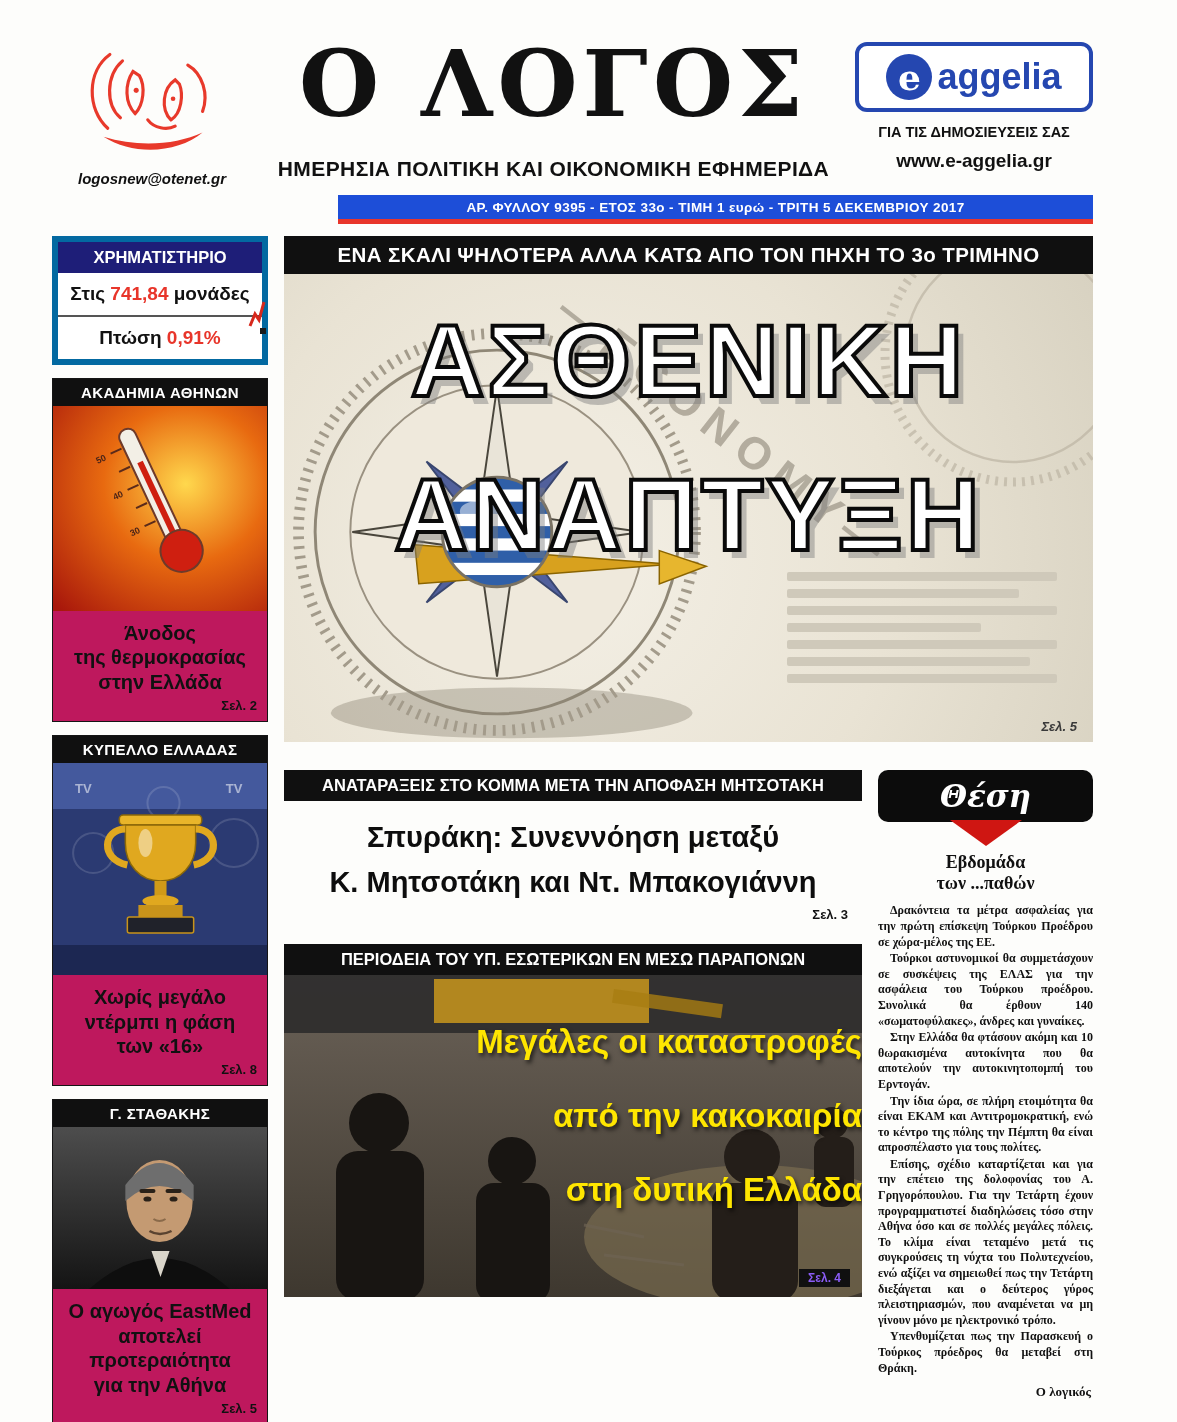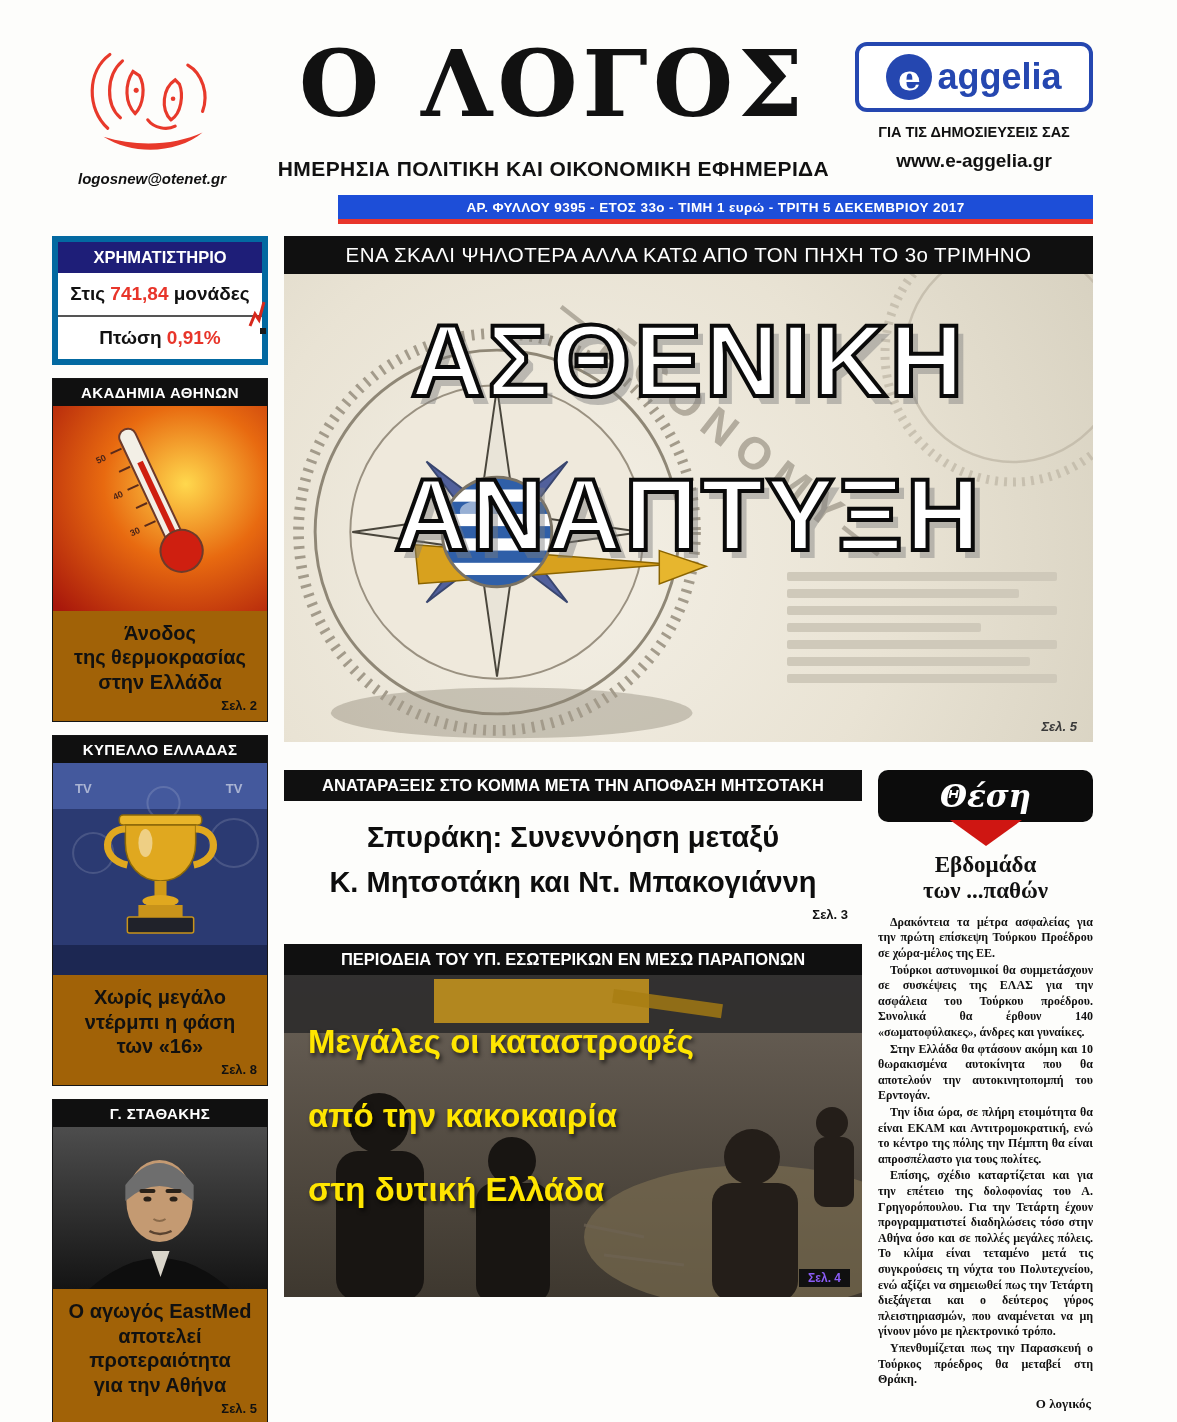--- a/index.html
+++ b/index.html
@@ -30,28 +30,28 @@
   .sidebar{width:216px;flex:0 0 216px;}
   .main-col{flex:1;min-width:0;}
 
   
   .stock-box{border:6px solid #0369a1;position:relative;background:#fff;}
   .stock-header{background:#1e1e78;color:#fff;font-weight:bold;font-size:16.5px;text-align:center;padding:6px 0;}
   .stock-row{text-align:center;font-weight:bold;font-size:19px;padding:10px 6px;}
   .stock-row + .stock-row{border-top:2px solid #555;}
   .red{color:#e8352a;}
   .stock-mini{position:absolute;right:-4px;top:50px;}
-  .side-section{border:1.5px solid #151515;margin-top:13px;background:#a16207;}
+  .side-section{border:1.5px solid #151515;margin-top:13px;background:#be185d;}
   .side-header{background:#101010;color:#fff;font-weight:bold;font-size:15px;text-align:center;padding:5px 0;letter-spacing:.4px;}
   .side-img{display:block;width:100%;}
   .side-caption{font-weight:bold;font-size:20px;text-align:center;line-height:1.22;padding:10px 4px 2px;white-space:pre-line;}
   .side-page{font-weight:bold;font-size:13px;text-align:right;padding:2px 10px 8px;}
 
   
-  .banner{background:#101010;color:#fff;font-weight:normal;font-size:20.5px;text-align:center;padding:7px 16px;letter-spacing:.4px;}
+  .banner{background:#101010;color:#fff;font-weight:bold;font-size:20.5px;text-align:center;padding:7px 16px;letter-spacing:.4px;}
   .hero{position:relative;height:468px;overflow:hidden;
         background:radial-gradient(circle at 35% 60%, #f4f0e6 0%, #e9e3d4 55%, #d8d2c1 100%);}
   .compass-wrap{position:absolute;left:-12px;top:38px;z-index:1;}
   .ring2{position:absolute;right:-70px;top:-70px;z-index:0;opacity:.7;}
   .hero-economy{position:absolute;left:295px;top:10px;transform:rotate(38deg);transform-origin:left top;
         color:#a9a294;font-size:45px;font-weight:bold;letter-spacing:10px;opacity:.85;white-space:nowrap;z-index:0;}
   .hero-blocks{position:absolute;right:36px;top:298px;width:270px;z-index:0;}
   .hero-blocks div{height:9px;background:#cfc9ba;margin-bottom:8px;border-radius:2px;}
   .hero-blocks div:nth-child(2){width:86%;}
   .hero-blocks div:nth-child(4){width:72%;}
@@ -64,31 +64,31 @@
 
   
   .lower{display:flex;gap:16px;margin-top:28px;}
   .stories{width:578px;flex:0 0 578px;}
   .kicker{background:#101010;color:#fff;font-weight:bold;font-size:16.5px;text-align:center;padding:6px 2px;}
   .story1-headline{font-weight:bold;font-size:29px;line-height:1.55;text-align:center;margin:14px 4px 2px;white-space:pre-line;color:#0d0d0d;}
   .story1-page{text-align:right;font-weight:bold;font-size:13px;padding:0 14px 12px;}
   .story2{margin-top:10px;}
   .story2-img{position:relative;height:322px;overflow:hidden;background:#4a443c;}
   .story2-img > svg{position:absolute;left:0;top:0;width:100%;height:100%;}
-  .story2-headline{position:absolute;left:0;right:0;top:30px;z-index:2;text-align:left;color:#ffe600;
-        font-weight:bold;font-size:33px;line-height:2.25;white-space:pre-line;text-shadow:2px 3px 4px rgba(0,0,0,.65);padding-left:24px;}
+  .story2-headline{position:absolute;left:0;right:0;top:30px;z-index:2;text-align:right;color:#ffe600;
+        font-weight:bold;font-size:33px;line-height:2.25;white-space:pre-line;text-shadow:2px 3px 4px rgba(0,0,0,.65);}
   .story2-page{position:absolute;right:12px;bottom:10px;z-index:3;background:#101010;color:#8b5cf6;font-size:12px;font-weight:bold;padding:2px 9px;}
 
   
   .opinion{flex:1;min-width:0;}
   .thesi-box{background:#0c0c0c;border-radius:10px;height:52px;display:flex;align-items:center;justify-content:center;
         color:#fff;font-family:"DejaVu Serif",serif;font-style:italic;font-weight:bold;font-size:31px;}
   .thesi-tri{width:0;height:0;border-left:36px solid transparent;border-right:36px solid transparent;
         border-top:26px solid #cf1612;margin:-2px auto 0;}
-  .op-title{font-family:"Liberation Serif",serif;font-weight:bold;font-size:23px;line-height:1.15;text-align:center;
+  .op-title{font-family:"Liberation Serif",serif;font-weight:bold;font-size:18px;line-height:1.15;text-align:center;
         margin:6px 0 10px;white-space:pre-line;}
   .op-text p{font-family:"Liberation Serif",serif;font-weight:bold;font-size:12px;line-height:1.3;
         text-align:justify;text-indent:12px;margin:0 0 1px;}
   .op-sign{font-family:"Liberation Serif",serif;font-weight:bold;font-size:13px;text-align:right;margin-top:8px;padding-right:2px;}
 </style>
 </head>
 <body>
 
 <div class="page">
 

